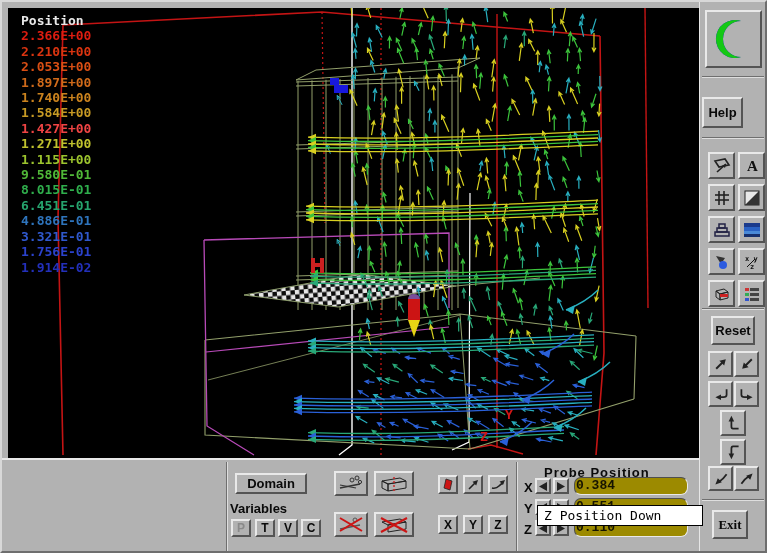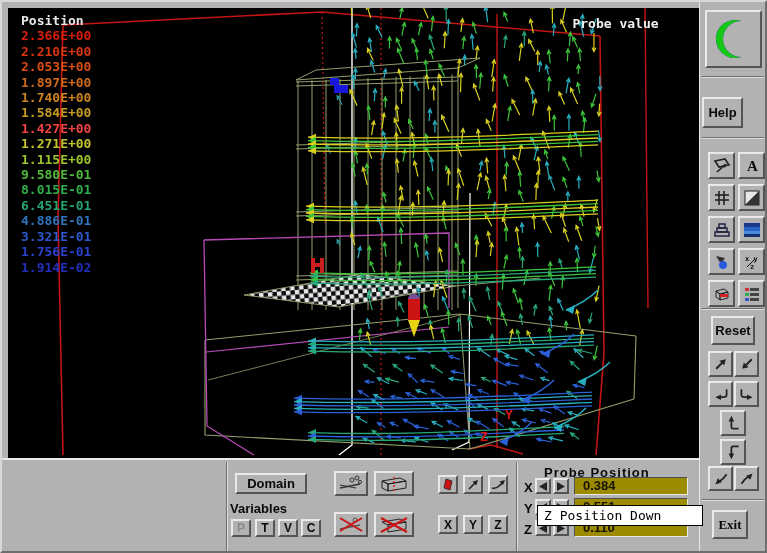--- a/index.html
+++ b/index.html
@@ -35,22 +35,22 @@
     border:2px solid #888;border-top-color:#dadada;border-left-color:#dadada;}
   .lb-title{position:absolute;left:8px;top:3px;font-family:"DejaVu Sans Mono",monospace;
     font-size:13px;color:#1a1a1a;}
   .yfield{position:absolute;background:#9c8a00;
     border-top:2px solid #4f4f4f;border-left:2px solid #4f4f4f;
     border-bottom:2px solid #e9e9e9;border-right:2px solid #e9e9e9;box-sizing:border-box;
     box-shadow:inset 0 1px 0 #c4b430;}
   .pp-field{position:absolute;background:#9c8a00;color:#161400;
     border-top:1px solid #4f4f4f;border-left:1px solid #4f4f4f;
     border-bottom:1px solid #e9e9e9;border-right:1px solid #e9e9e9;box-sizing:border-box;
-    font-family:Liberation Sans, sans-serif;font-size:13px;font-weight:bold;
-    line-height:15px;padding-left:8px;}
+    font-family:Liberation Mono, monospace;font-size:13px;font-weight:bold;
+    line-height:15px;padding-left:1px;border-radius:7px;}
   .pp-lab{position:absolute;font-weight:bold;font-size:13px;color:#0a0a0a;}
   .spin{position:absolute;width:16px;height:16px;display:flex;align-items:center;justify-content:center;}
   .tooltip{position:absolute;left:535px;top:503px;width:166px;height:21px;background:#fff;
     border:1px solid #000;z-index:60;font-family:"DejaVu Sans Mono",monospace;font-size:13px;
     color:#000;line-height:19px;padding-left:6px;box-sizing:border-box;}
   .ico{display:block;}
 </style>
 </head>
 <body>
 
@@ -570,21 +570,20 @@
         <div style="color: rgb(80, 184, 56);">9.580E-01</div>
         <div style="color: rgb(47, 174, 76);">8.015E-01</div>
         <div style="color: rgb(38, 164, 110);">6.451E-01</div>
         <div style="color: rgb(46, 116, 188);">4.886E-01</div>
         <div style="color: rgb(47, 88, 204);">3.321E-01</div>
         <div style="color: rgb(43, 66, 204);">1.756E-01</div>
         <div style="color: rgb(35, 48, 187);">1.914E-02</div>
       </div>
 
     <div class="probe-readout">
-      <div>Probe value</div>
     </div>
     <div class="axis-lab" style="left:497px;top:399px;">Y</div>
     <div class="axis-lab" style="left:472px;top:421px;">Z</div>
   </div>
 
   <div class="sidebar">
 
     <div class="btn raised" style="left:5px;top:8px;width:57px;height:58px;">
       <svg class="ico" width="46" height="46" viewBox="0 0 46 46">
         <path d="M30,5 A19,19 0 1 0 30,41 A13,13 0 1 1 30,5 Z" fill="#1414e0"></path>

